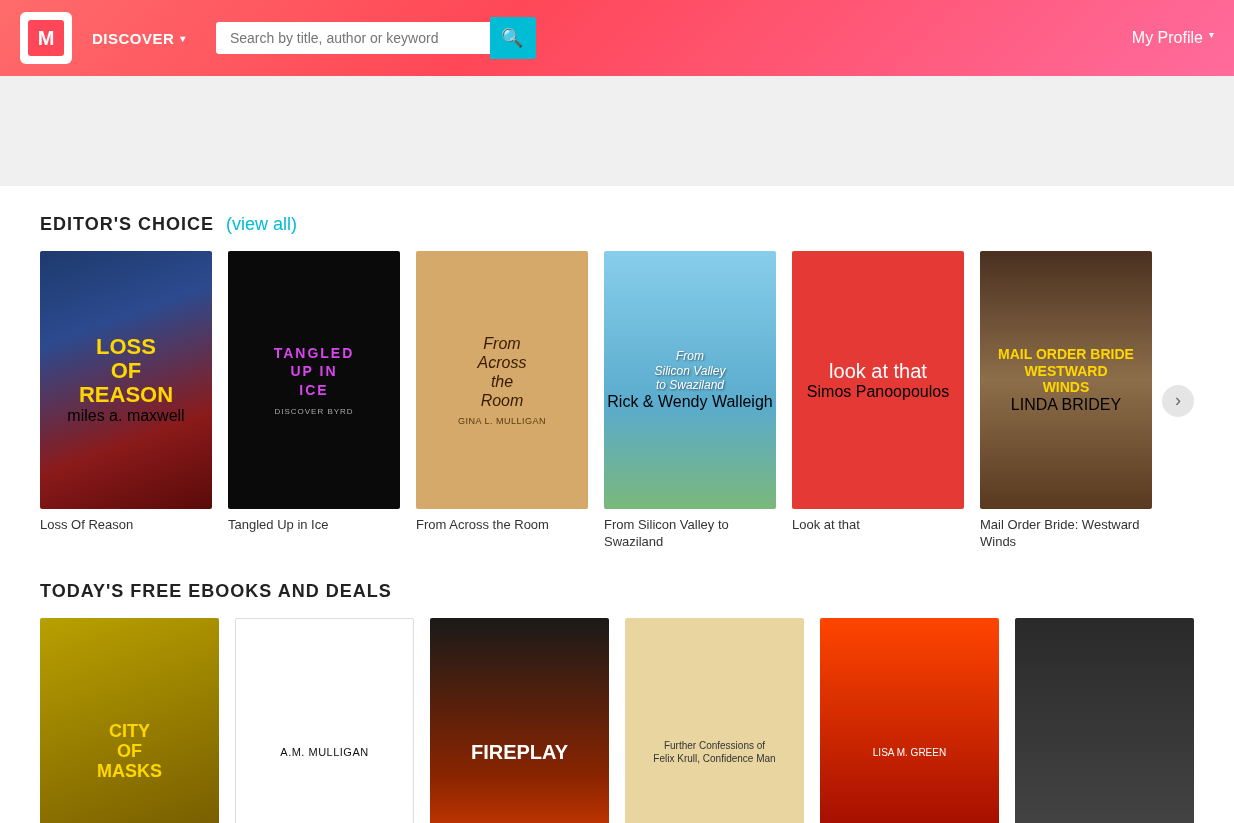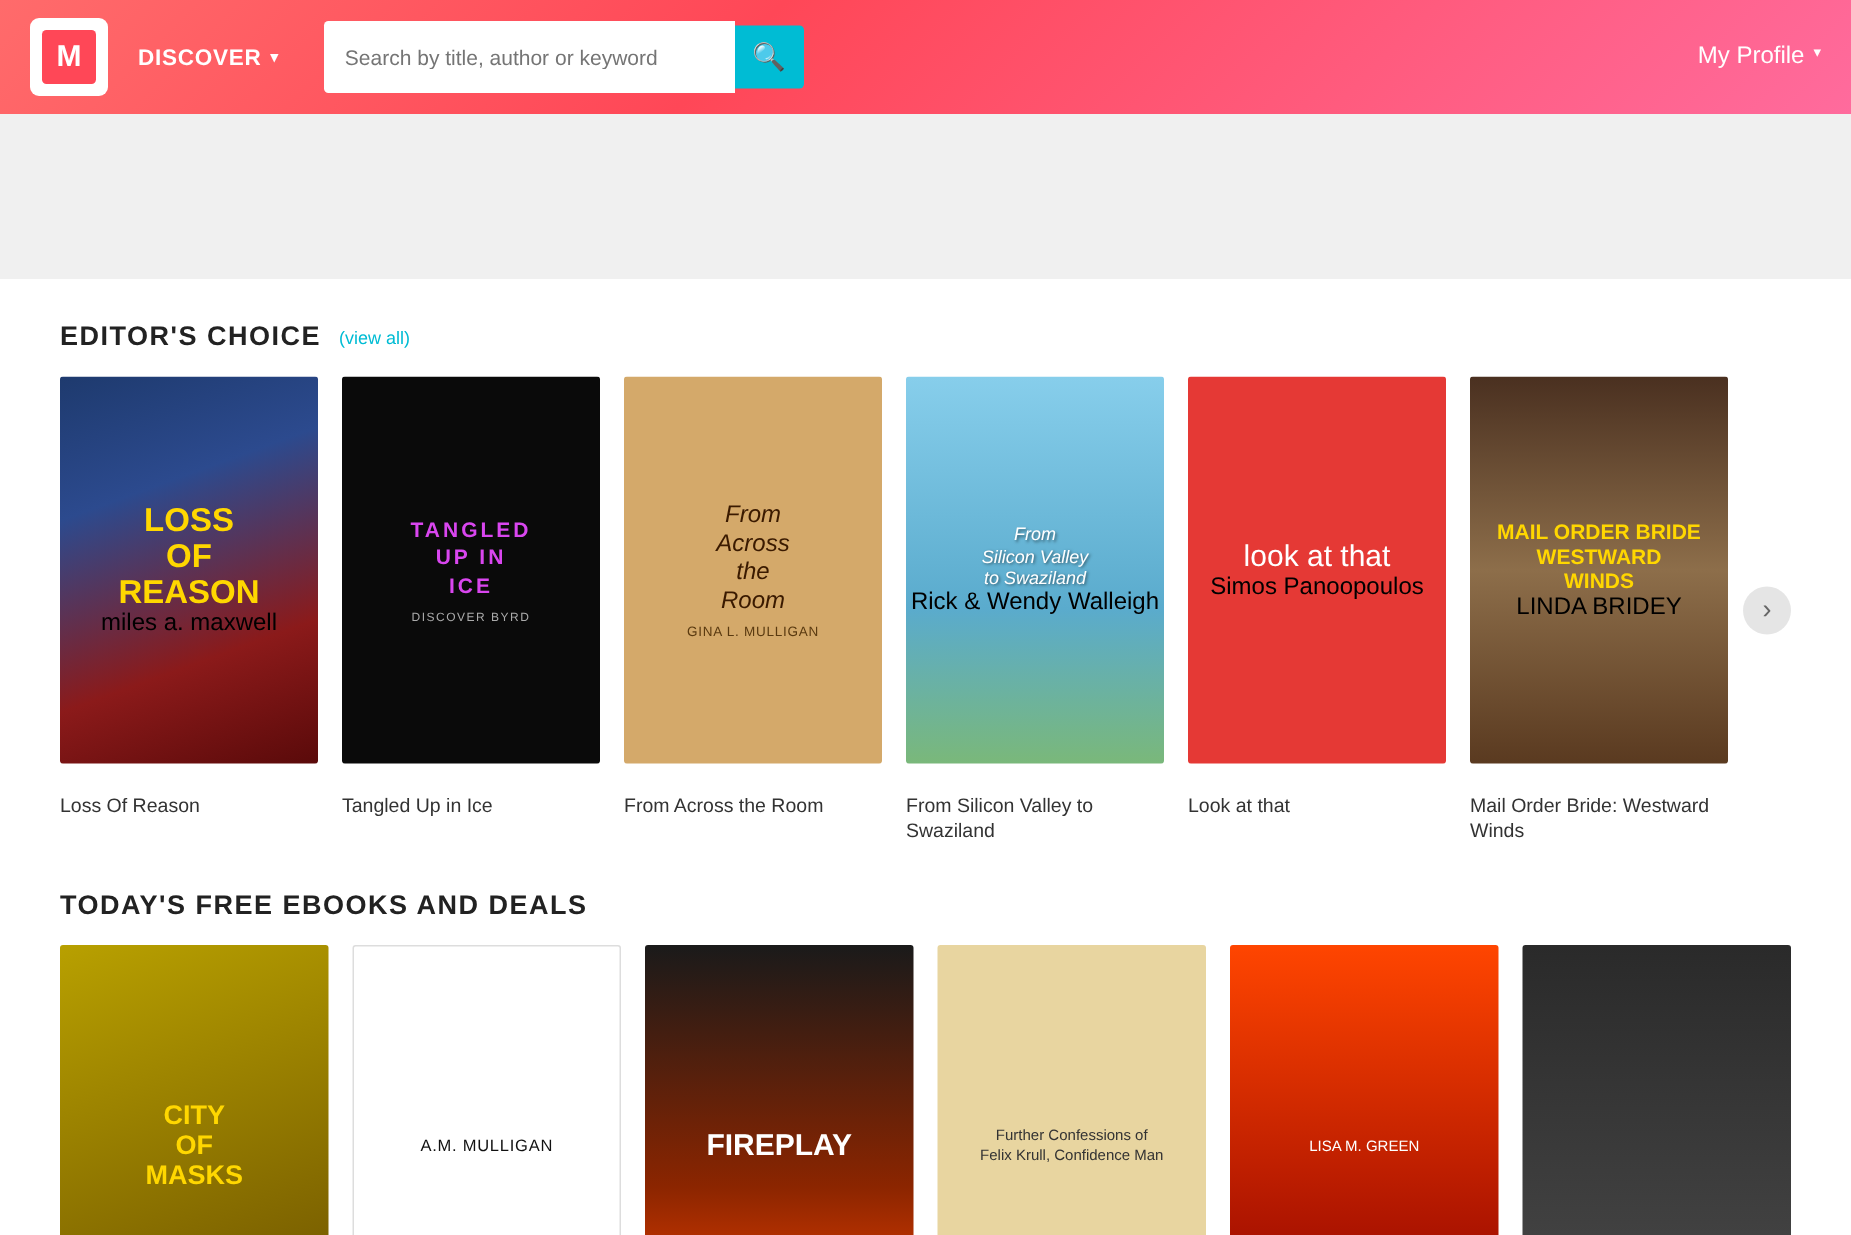--- a/index.html
+++ b/index.html
@@ -49,21 +49,21 @@
       margin-right: 20px;
     }
     .search-bar {
       display: flex;
       align-items: center;
       flex: 0 0 320px;
       margin-left: 10px;
     }
     .search-input {
       flex: 1;
-      height: 48px;
+      height: 32px;
       border: none;
       outline: none;
       padding: 16px 14px;
       font-size: 14px;
       color: #666;
       border-radius: 3px 0 0 3px;
     }
     .search-btn {
       width: 46px;
       height: 42px;
@@ -115,21 +115,21 @@
     }
     .section-title {
       font-size: 18px;
       font-weight: bold;
       letter-spacing: 1px;
       color: #222;
       text-transform: uppercase;
     }
     .view-all-link {
       color: #00bcd4;
-      font-size: 12px;
+      font-size: 18px;
       cursor: pointer;
       text-decoration: none;
     }
 
     
     .book-row-container {
       position: relative;
       display: flex;
       align-items: center;
     }
@@ -160,21 +160,21 @@
     .cover-mail { background: #8d6e4a; }
 
     .book-cover-placeholder {
       width: 100%;
       aspect-ratio: 2/3;
       display: flex;
       flex-direction: column;
       align-items: center;
       justify-content: center;
       border-radius: 2px;
-      margin-bottom: 20px;
+      margin-bottom: 8px;
       padding: 2px;
       text-align: center;
       overflow: hidden;
     }
 
     .cover-loss { background: linear-gradient(160deg, #1e3a6e 0%, #2c4a8e 30%, #8b1a1a 70%, #5a0a0a 100%); }
     .cover-loss .book-cover-title { color: #ffd700; font-size: 22px; font-weight: 900; text-transform: uppercase; line-height: 1.1; }
 
     .cover-tangled { background: #0a0a0a; }
     .cover-tangled .book-cover-title { color: #d946ef; font-size: 14px; font-weight: 700; text-transform: uppercase; letter-spacing: 2px; line-height: 1.3; text-align: center; }

